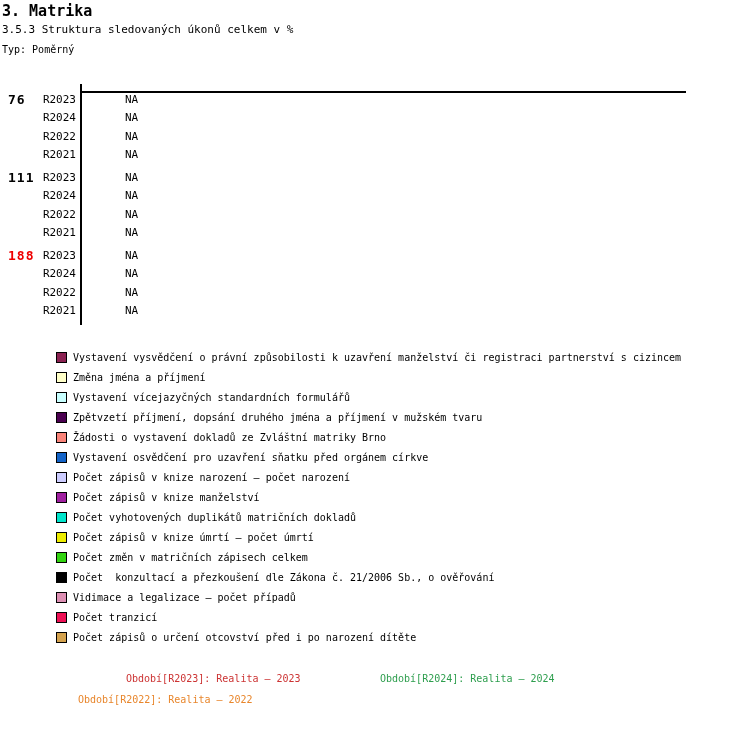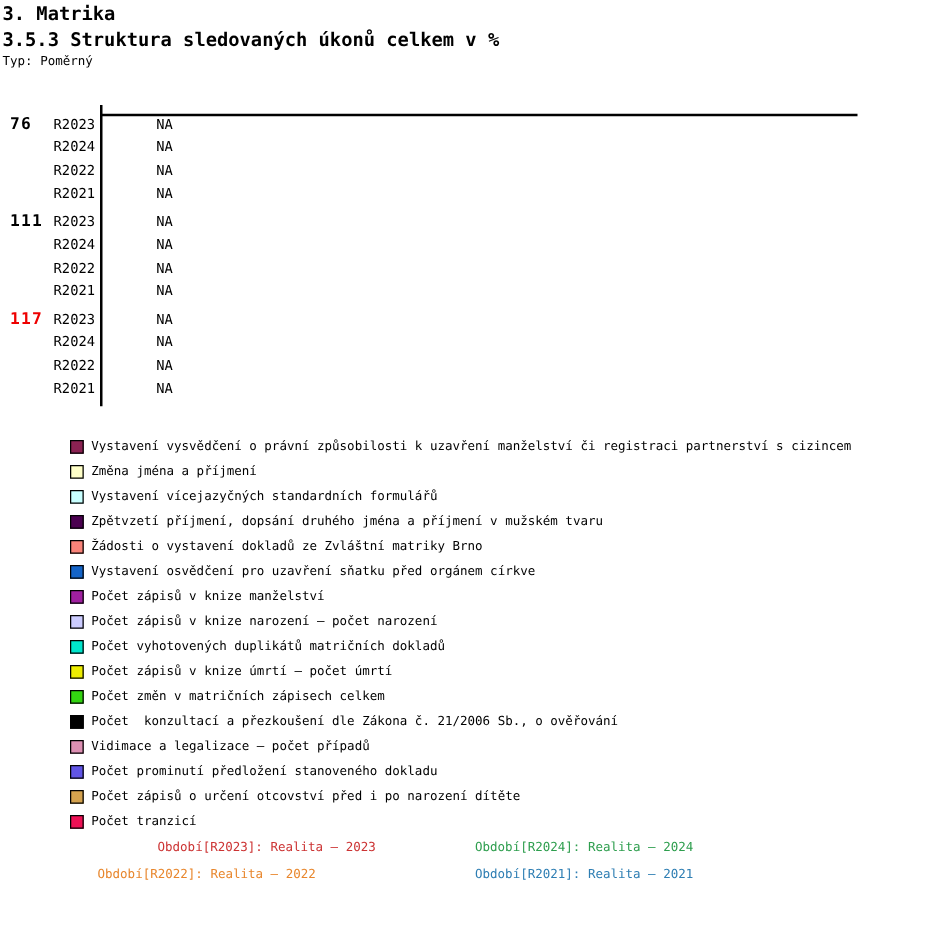--- a/index.html
+++ b/index.html
@@ -1,19 +1,19 @@
 <!DOCTYPE html>
 <html><head>
 <meta charset="utf-8">
 <style>
   html,body{margin:0;padding:0;background:#fff;}
   .screen{position:relative;width:750px;height:756px;background:#ffffff;
           font-family:"DejaVu Sans Mono",monospace;color:#000;overflow:hidden;}
   .title1{position:absolute;left:2px;top:2px;font-size:15px;font-weight:bold;white-space:pre;}
-  .title2{position:absolute;left:2px;top:23px;font-size:15px;font-weight:bold;white-space:pre;}
+  .title2{position:absolute;left:2px;top:23px;font-size:11px;font-weight:normal;white-space:pre;}
   .typ{position:absolute;left:2px;top:44px;font-size:10px;white-space:pre;}
   .vaxis{position:absolute;left:80px;top:84px;width:2px;height:241px;background:#000;}
   .haxis{position:absolute;left:80px;top:91px;width:606px;height:2px;background:#000;}
   .rows{position:absolute;left:0;top:91px;width:320px;}
   .group{margin-bottom:4.67px;}
   .row{position:relative;height:18.33px;line-height:18.33px;font-size:11px;}
   .grp{position:absolute;left:8px;font-size:13px;font-weight:bold;letter-spacing:1px;}
   .per{position:absolute;left:0;width:76px;text-align:right;}
   .val{position:absolute;left:85px;padding-left:40px;}
   .legend{position:absolute;left:40px;top:347px;}
@@ -71,21 +71,21 @@
         <span class="per">R2022</span>
         <span class="val">NA</span>
       </div>
       <div class="row">
         <span class="per">R2021</span>
         <span class="val">NA</span>
       </div>
     </div>
     <div class="group">
       <div class="row">
-        <span class="grp" style="color: rgb(238, 0, 0);">117</span>
+        <span class="grp" style="color: rgb(238, 0, 0);">188</span>
         <span class="per">R2023</span>
         <span class="val">NA</span>
       </div>
       <div class="row">
         <span class="per">R2024</span>
         <span class="val">NA</span>
       </div>
       <div class="row">
         <span class="per">R2022</span>
         <span class="val">NA</span>
@@ -97,30 +97,28 @@
     </div>
   </div>
 
   <div class="legend">
     <div class="li"><span class="sw" style="background-color: rgb(139, 34, 82);"></span><span>Vystavení vysvědčení o právní způsobilosti k uzavření manželství či registraci partnerství s cizincem</span></div>
     <div class="li"><span class="sw" style="background-color: rgb(255, 255, 200);"></span><span>Změna jména a příjmení</span></div>
     <div class="li"><span class="sw" style="background-color: rgb(200, 255, 255);"></span><span>Vystavení vícejazyčných standardních formulářů</span></div>
     <div class="li"><span class="sw" style="background-color: rgb(75, 0, 80);"></span><span>Zpětvzetí příjmení, dopsání druhého jména a příjmení v mužském tvaru</span></div>
     <div class="li"><span class="sw" style="background-color: rgb(249, 131, 121);"></span><span>Žádosti o vystavení dokladů ze Zvláštní matriky Brno</span></div>
     <div class="li"><span class="sw" style="background-color: rgb(20, 100, 200);"></span><span>Vystavení osvědčení pro uzavření sňatku před orgánem církve</span></div>
+    <div class="li"><span class="sw" style="background-color: rgb(204, 204, 255);"></span><span>Počet zápisů v knize narození – počet narození</span></div>
     <div class="li"><span class="sw" style="background-color: rgb(160, 32, 160);"></span><span>Počet zápisů v knize manželství</span></div>
-    <div class="li"><span class="sw" style="background-color: rgb(204, 204, 255);"></span><span>Počet zápisů v knize narození – počet narození</span></div>
     <div class="li"><span class="sw" style="background-color: rgb(0, 229, 204);"></span><span>Počet vyhotovených duplikátů matričních dokladů</span></div>
     <div class="li"><span class="sw" style="background-color: rgb(237, 237, 0);"></span><span>Počet zápisů v knize úmrtí – počet úmrtí</span></div>
     <div class="li"><span class="sw" style="background-color: rgb(51, 212, 17);"></span><span>Počet změn v matričních zápisech celkem</span></div>
     <div class="li"><span class="sw" style="background-color: rgb(0, 0, 0);"></span><span>Počet  konzultací a přezkoušení dle Zákona č. 21/2006 Sb., o ověřování</span></div>
     <div class="li"><span class="sw" style="background-color: rgb(221, 143, 179);"></span><span>Vidimace a legalizace – počet případů</span></div>
-    <div class="li"><span class="sw" style="background-color: rgb(97, 85, 230);"></span><span>Počet prominutí předložení stanoveného dokladu</span></div>
+    <div class="li"><span class="sw" style="background-color: rgb(238, 17, 85);"></span><span>Počet tranzicí</span></div>
     <div class="li"><span class="sw" style="background-color: rgb(212, 162, 78);"></span><span>Počet zápisů o určení otcovství před i po narození dítěte</span></div>
-    <div class="li"><span class="sw" style="background-color: rgb(238, 17, 85);"></span><span>Počet tranzicí</span></div>
   </div>
 
   <div class="pf pf-0" style="color: rgb(204, 51, 51);">Období[R2023]: Realita – 2023</div>
   <div class="pf pf-1" style="color: rgb(46, 158, 78);">Období[R2024]: Realita – 2024</div>
   <div class="pf pf-2" style="color: rgb(232, 134, 44);">Období[R2022]: Realita – 2022</div>
-  <div class="pf pf-3" style="color: rgb(46, 126, 179);">Období[R2021]: Realita – 2021</div>
 
 </div>
 
 </body></html>

